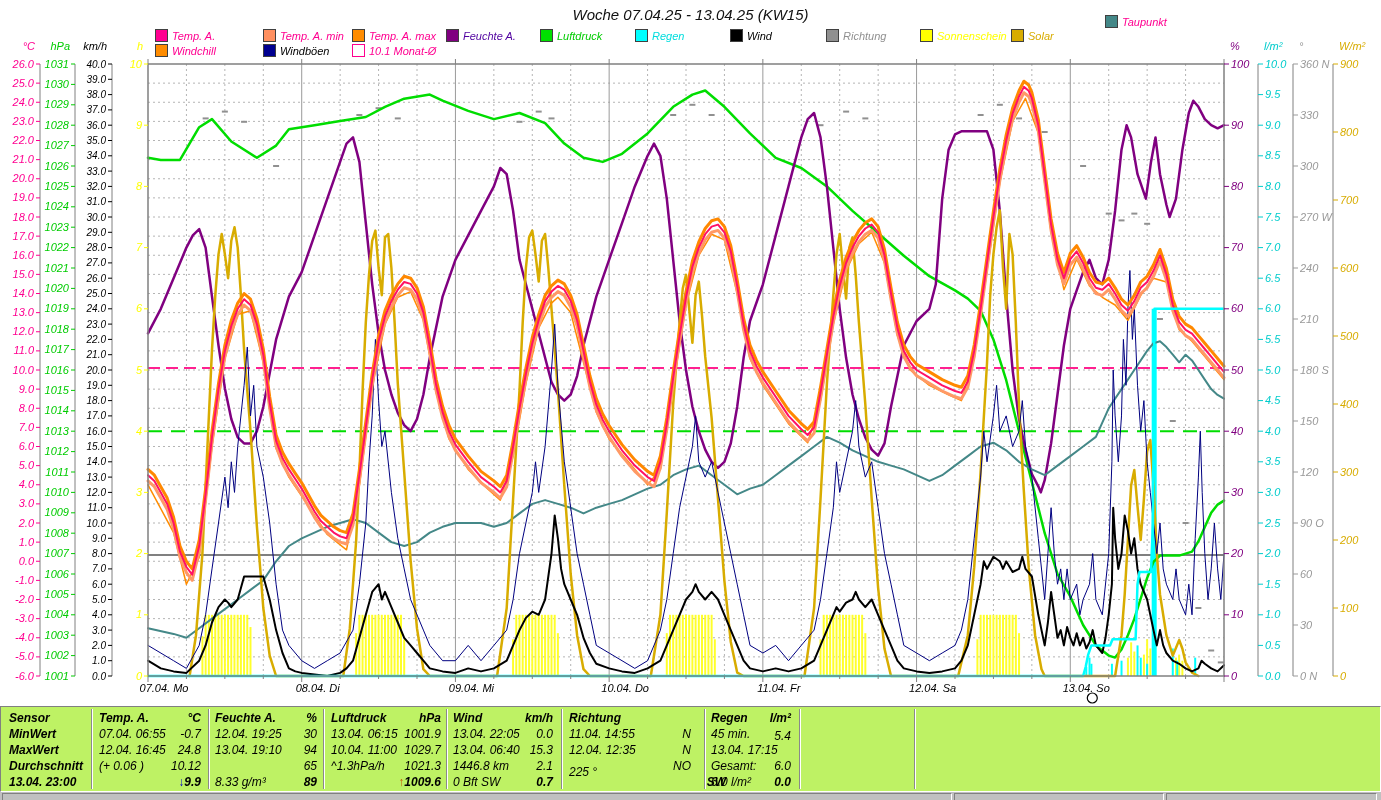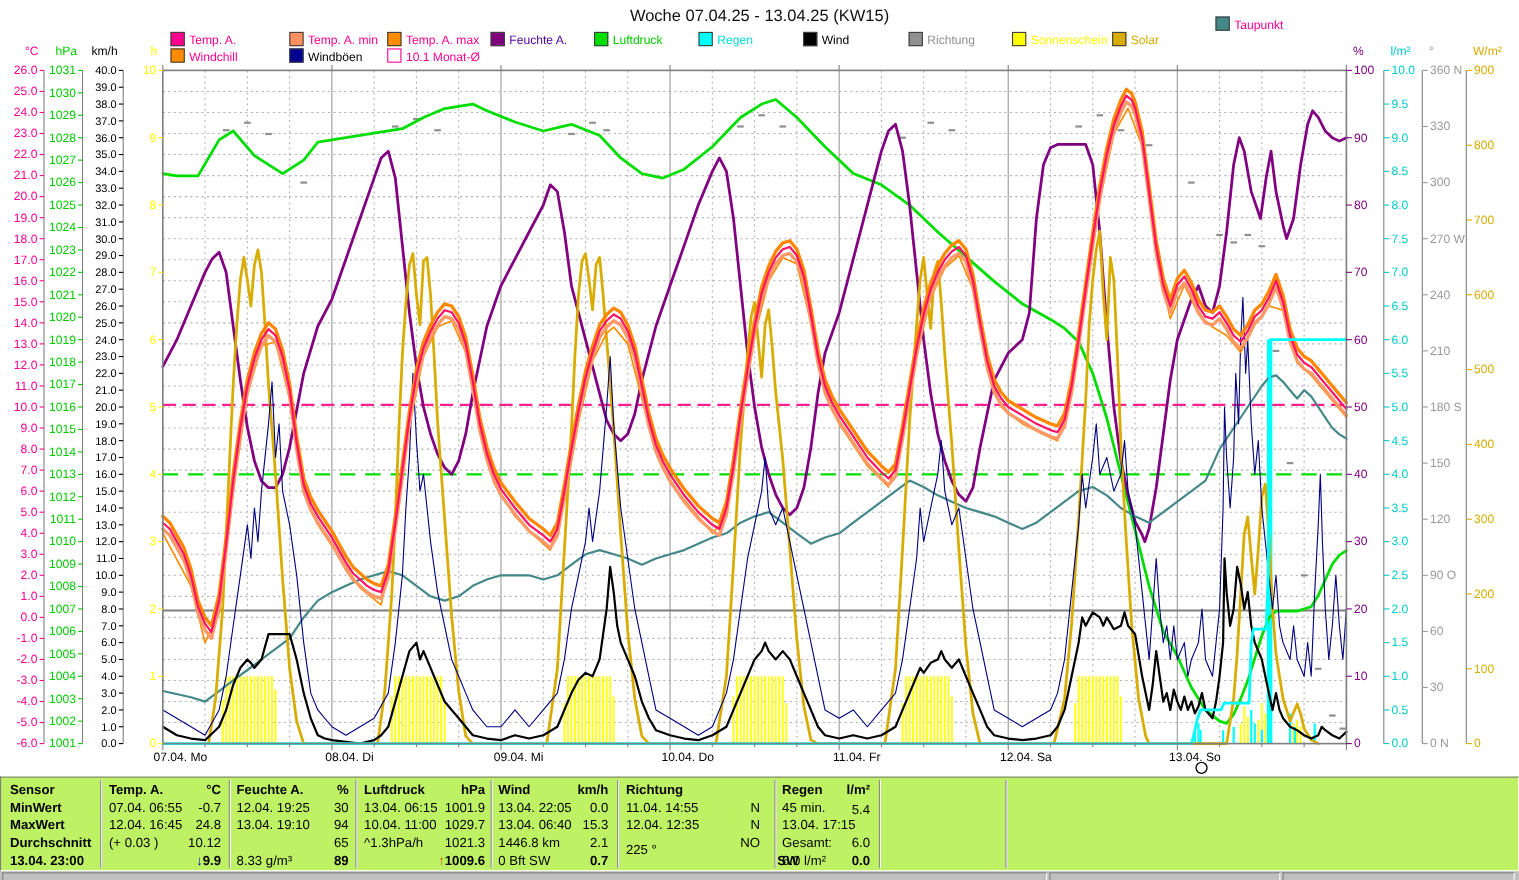--- a/index.html
+++ b/index.html
@@ -1,17 +1,17 @@
 <!DOCTYPE html>
 <html><head>
 <meta charset="utf-8">
 <style>
   html,body{margin:0;padding:0;background:#fff;width:1381px;height:800px;overflow:hidden;
     font-family:"Liberation Sans","DejaVu Sans",sans-serif;}
-  #win{position:relative;width:1201px;height:800px;background:#fff;}
+  #win{position:relative;width:1201px;height:800px;background:#fff;font-style:italic;}
   #title{position:absolute;left:0;top:6px;width:1381px;text-align:center;font-size:15px;color:#111;}
   .lgitem{position:absolute;height:12px;font-size:11px;white-space:nowrap;}
   .lgsw{display:inline-block;width:11px;height:11px;vertical-align:-2px;margin-right:4px;border:1px solid #404040;}
   #chart{position:absolute;left:0;top:0;}
   #statpanel{position:absolute;left:0;top:706px;width:1379px;height:84px;background:#bef264;
     border-top:1px solid #808080;border-left:1px solid #808080;border-bottom:1px solid #fff;border-right:1px solid #fff;font-size:12px;color:#000;}
   .tcell{position:absolute;white-space:nowrap;height:14px;}
   .tsep{position:absolute;top:2px;height:80px;width:1px;background:#8a8a8a;border-right:1px solid #ffffff;}
   .bold{font-weight:bold;}
   #statusbar{position:absolute;left:0;top:792px;width:1381px;height:8px;background:#C0C0C0;}
@@ -671,21 +671,21 @@
       <div class="tcell bold" style="left: 8px; top: 20px;">MinWert</div>
       <div class="tcell bold" style="left: 8px; top: 36px;">MaxWert</div>
       <div class="tcell bold" style="left: 8px; top: 52px;">Durchschnitt</div>
       <div class="tcell bold" style="left: 8px; top: 68px;">13.04. 23:00</div>
       <div class="tcell bold" style="left: 98px; top: 4px;">Temp. A.</div>
       <div class="tcell bold" style="left: 70px; width: 130px; text-align: right; top: 4px;">°C</div>
       <div class="tcell" style="left: 98px; top: 20px;">07.04. 06:55</div>
       <div class="tcell" style="left: 70px; width: 130px; text-align: right; top: 20px;">-0.7</div>
       <div class="tcell" style="left: 98px; top: 36px;">12.04. 16:45</div>
       <div class="tcell" style="left: 70px; width: 130px; text-align: right; top: 36px;">24.8</div>
-      <div class="tcell" style="left: 98px; top: 52px;">(+ 0.03 )</div>
+      <div class="tcell" style="left: 98px; top: 52px;">(+ 0.06 )</div>
       <div class="tcell" style="left: 70px; width: 130px; text-align: right; top: 52px;">10.12</div>
       <div class="tcell bold" style="left: 70px; width: 130px; text-align: right; top: 68px;"><span style="color: rgb(0, 0, 204);">↓</span>9.9</div>
       <div class="tcell bold" style="left: 214px; top: 4px;">Feuchte A.</div>
       <div class="tcell bold" style="left: 186px; width: 130px; text-align: right; top: 4px;">%</div>
       <div class="tcell" style="left: 214px; top: 20px;">12.04. 19:25</div>
       <div class="tcell" style="left: 186px; width: 130px; text-align: right; top: 20px;">30</div>
       <div class="tcell" style="left: 214px; top: 36px;">13.04. 19:10</div>
       <div class="tcell" style="left: 186px; width: 130px; text-align: right; top: 36px;">94</div>
       <div class="tcell" style="left: 186px; width: 130px; text-align: right; top: 52px;">65</div>
       <div class="tcell" style="left: 214px; top: 68px;">8.33 g/m³</div>

